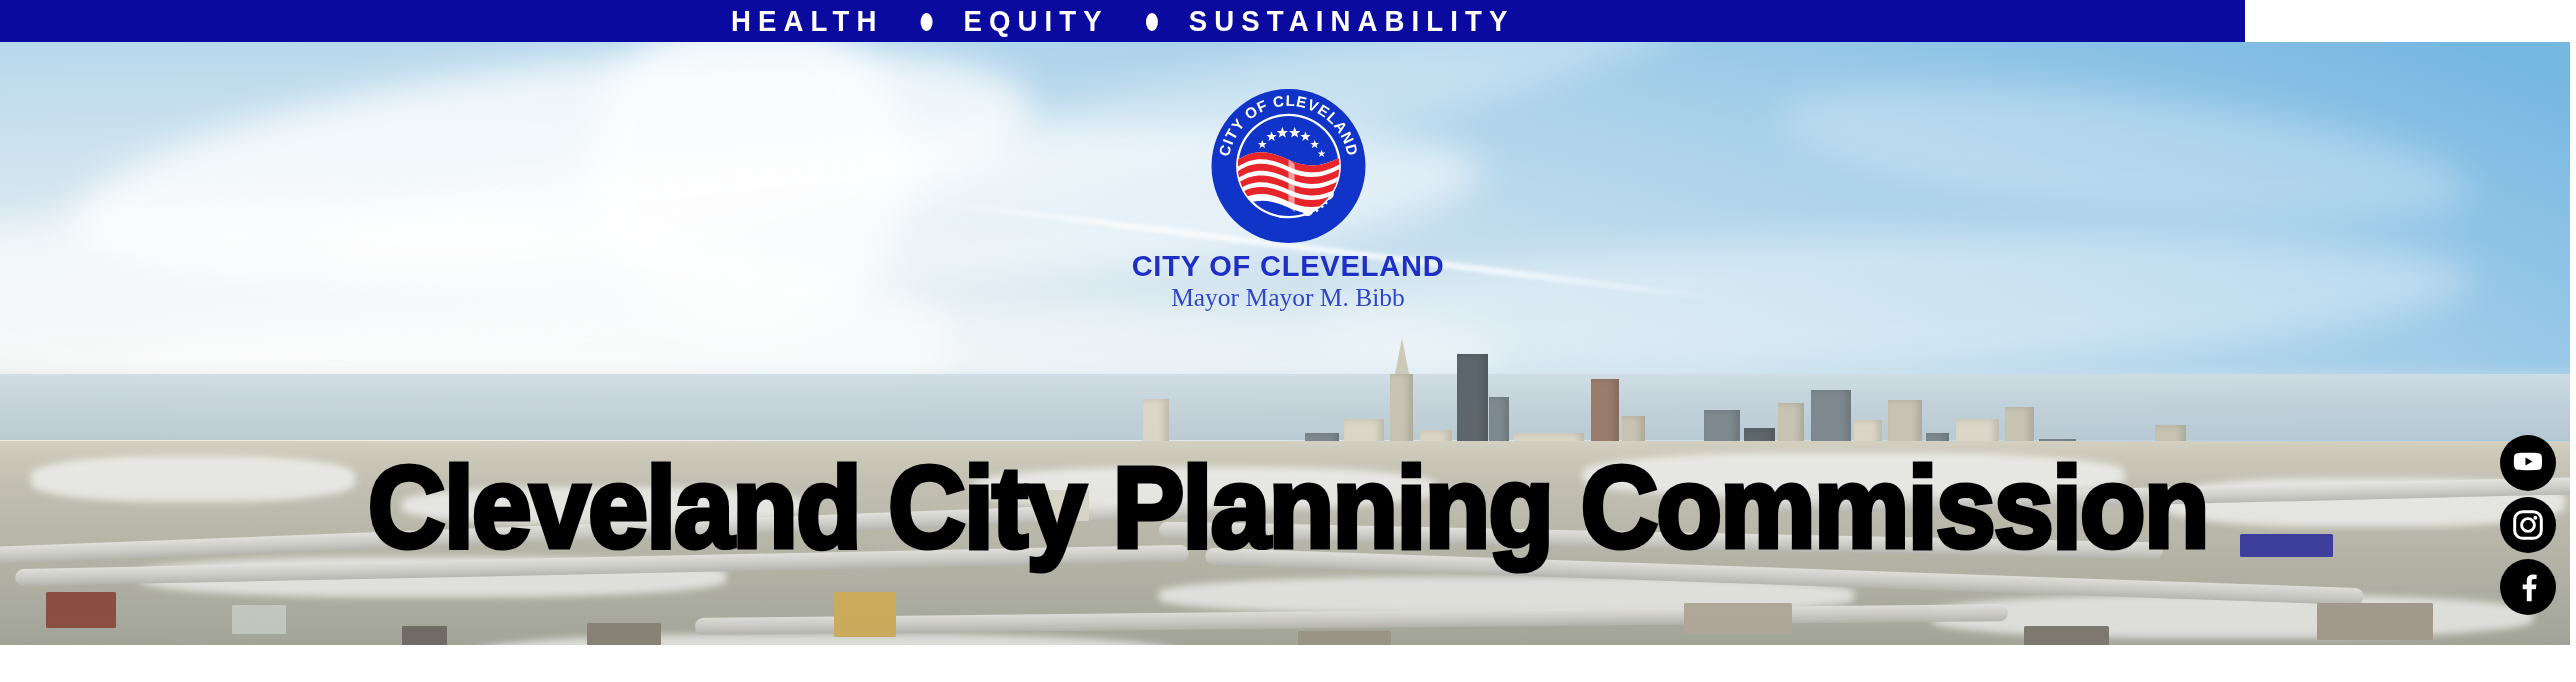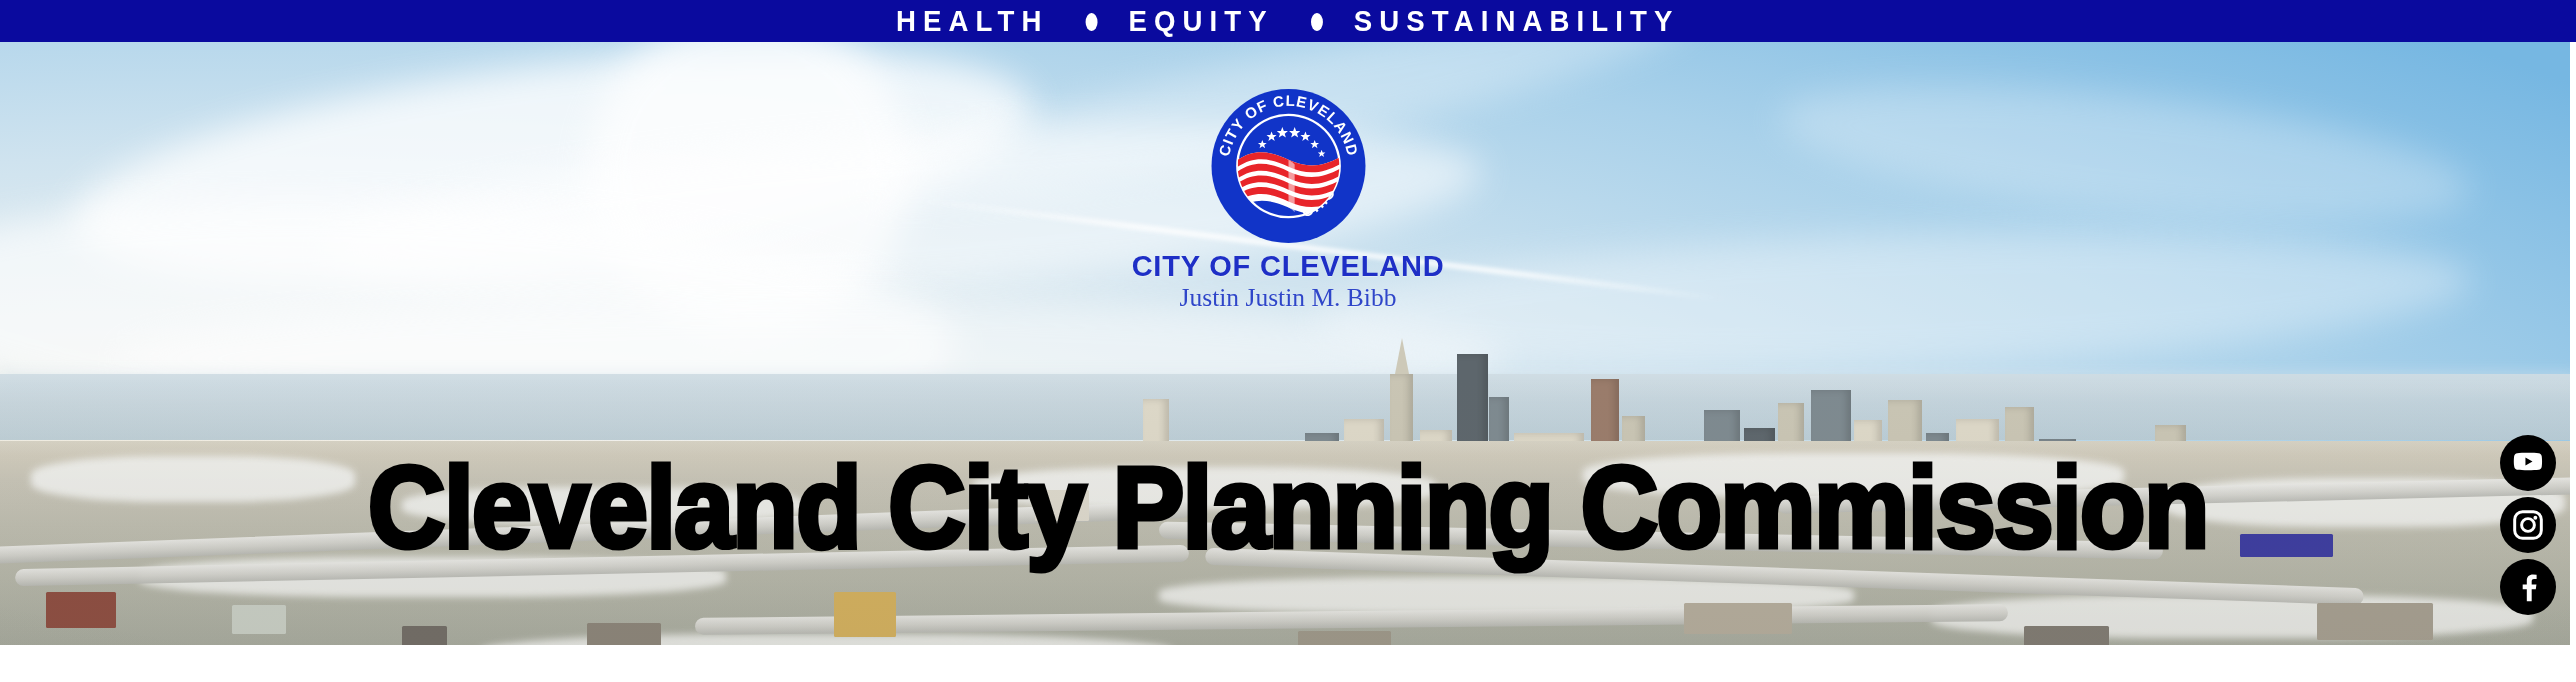--- a/index.html
+++ b/index.html
@@ -11,21 +11,21 @@
     width:2576px;
     height:682px;
     background:#ffffff;
     overflow:hidden;
   }
 
   
   .tagline-band{
     position:absolute;
     left:0; top:0;
-    width:2576px;
+    width:2245px;
     height:42px;
     background:#0A0A9E;
     display:flex;
     align-items:center;
     justify-content:center;
     z-index:40;
   }
   .tagline{
     display:flex;
     align-items:center;
@@ -357,21 +357,21 @@
             <path d="M34,92 C56,78 74,80 100,92 C126,104 146,100 168,88 L168,97 C146,109 126,113 100,101 C74,89 56,87 34,101 Z" fill="#E8252A"></path>
             <path d="M34,107 C56,93 74,95 100,107 C126,119 146,115 168,103 L168,112 C146,124 126,128 100,116 C74,104 56,102 34,116 Z" fill="#E8252A"></path>
             <path d="M34,122 C56,108 74,110 100,122 C126,134 146,130 168,118 L168,127 C146,139 126,143 100,131 C74,119 56,117 34,131 Z" fill="#E8252A"></path>
             <path d="M34,137 C56,123 74,125 100,137 C126,149 146,145 168,133 L168,142 C146,154 126,158 100,146 C74,134 56,132 34,146 Z" fill="#E8252A"></path>
             <path d="M100,92 C104,94 106,96 108,98 L108,160 C106,158 104,156 100,154 Z" fill="#ffffff" opacity=".55"></path>
           </g>
         </svg>
       </div>
     </div>
     <div class="brand-name">CITY OF CLEVELAND</div>
-    <div class="brand-sub">Justin Justin M. Bibb</div>
+    <div class="brand-sub">Mayor Mayor M. Bibb</div>
   </div>
 
   <div class="headline">Cleveland City Planning Commission</div>
 
   <div class="social">
 
     <div class="social-btn">
       <svg width="36" height="36" viewBox="0 0 24 24" aria-hidden="true">
         <path fill-rule="evenodd" fill="#ffffff" fill-opacity="0.001" d="M0 0h24v24H0z"></path>
         <g fill="#ffffff">

